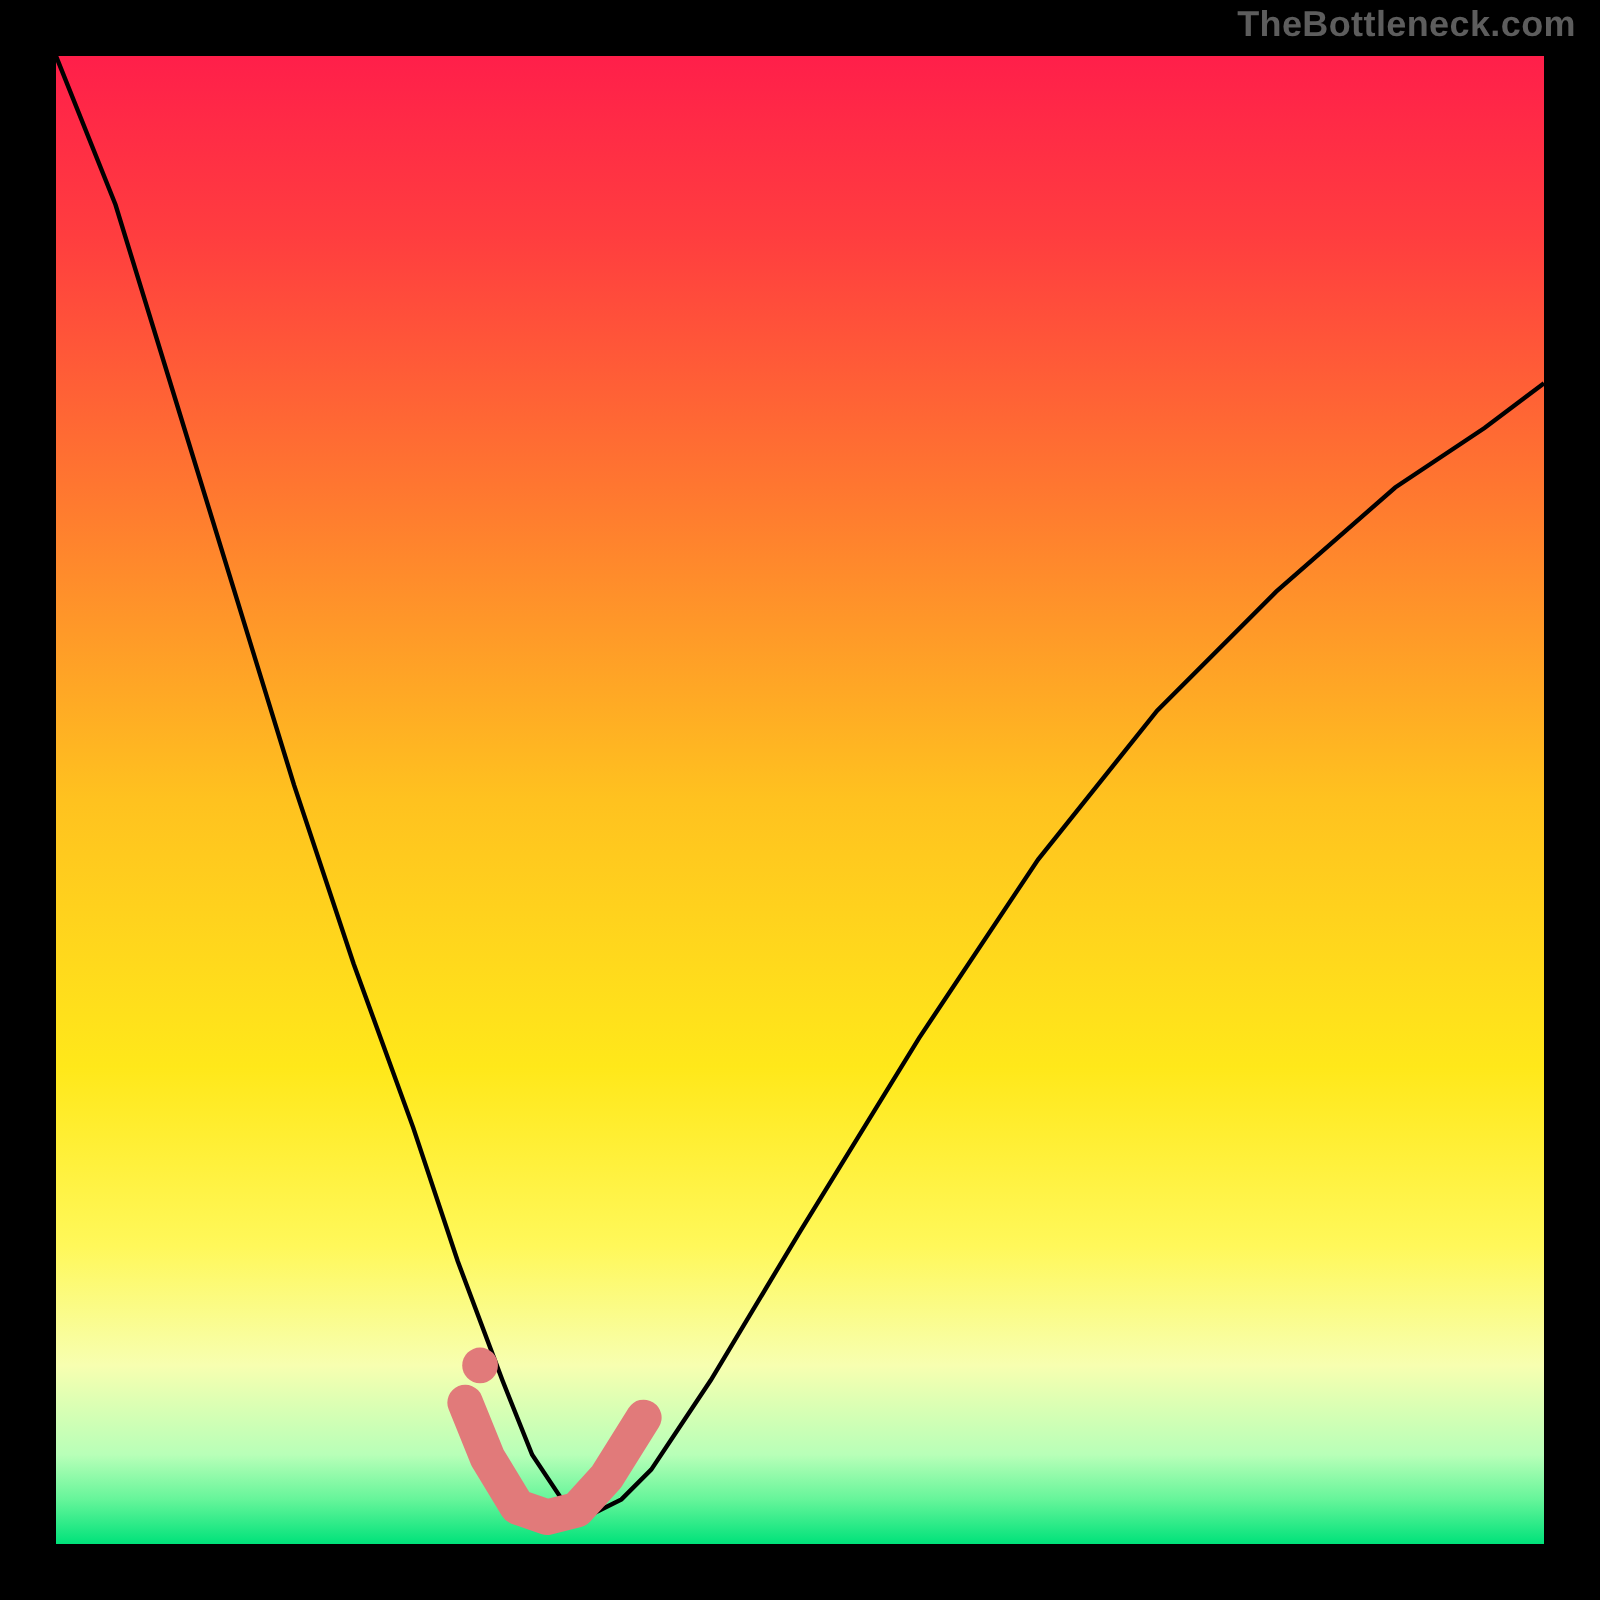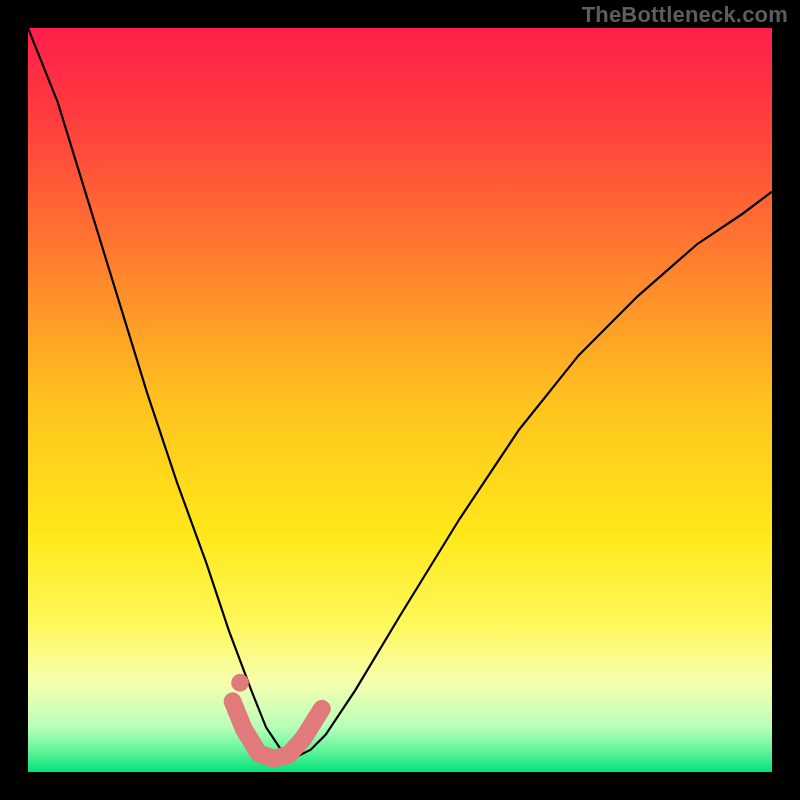--- a/index.html
+++ b/index.html
@@ -15,21 +15,21 @@
     position: absolute;
     top: 0; left: 0;
     width: 800px; height: 800px;
     background: #000;
   }
   .watermark {
     position: absolute;
     top: 2px;
     right: 12px;
     color: #5d5d5d;
-    font-size: 22px;
+    font-size: 18px;
     font-weight: 600;
     letter-spacing: 0.2px;
     z-index: 5;
   }
   svg.plot {
     position: absolute;
     top: 28px;
     left: 28px;
     width: 744px;
     height: 744px;

